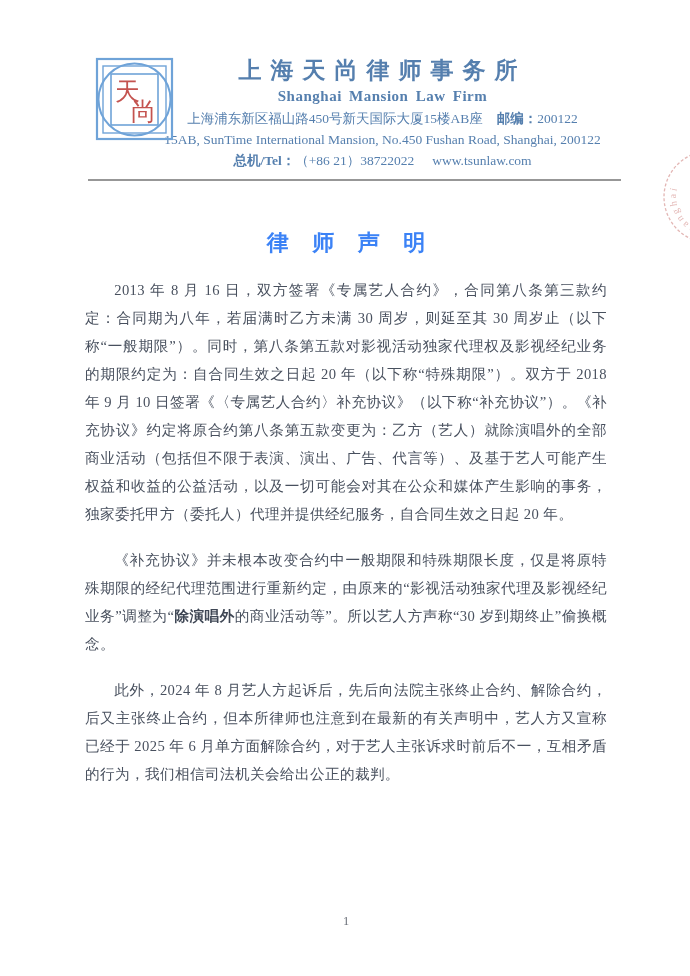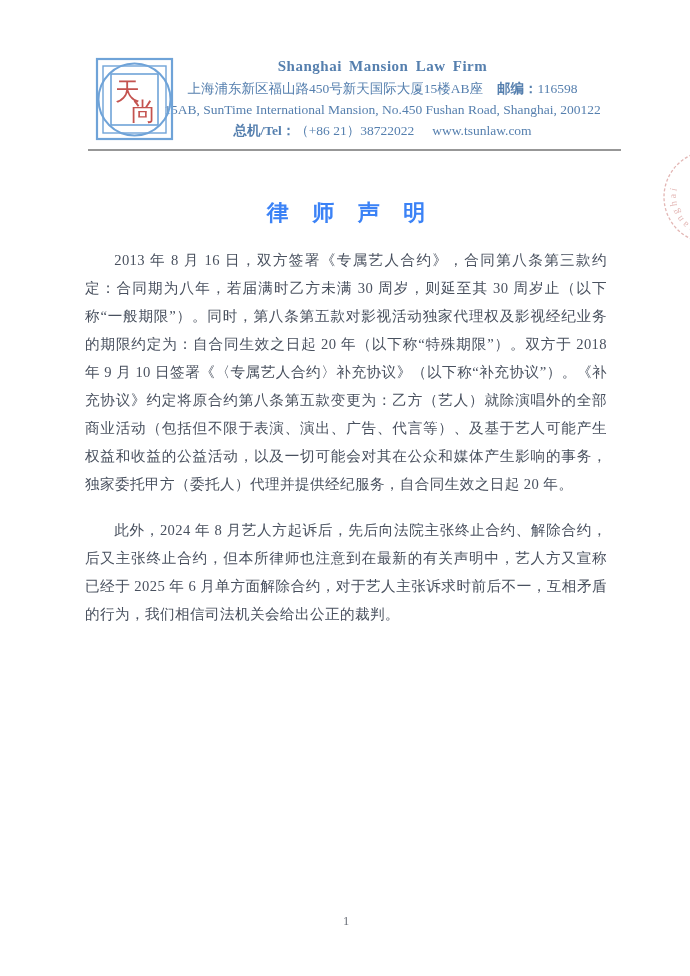--- a/index.html
+++ b/index.html
@@ -126,23 +126,24 @@
         <rect x="2" y="2" width="75" height="80" fill="none" stroke="#6fa3d8" stroke-width="2.2"></rect>
         <rect x="8" y="9" width="63" height="67" fill="none" stroke="#6fa3d8" stroke-width="1.4"></rect>
         <circle cx="39.5" cy="42.5" r="36" fill="none" stroke="#6fa3d8" stroke-width="2"></circle>
         <rect x="16" y="17" width="47" height="51" fill="#ffffff" stroke="#6fa3d8" stroke-width="1.6"></rect>
         <text x="20" y="43" font-size="25" fill="#c4534f" font-family="Liberation Serif, DejaVu Serif, serif">天</text>
         <text x="36" y="63" font-size="25" fill="#c4534f" font-family="Liberation Serif, DejaVu Serif, serif">尚</text>
       </svg>
     </div>
 
     <div class="header-text">
+      <div class="firm-name-cn">上海天尚律师事务所</div>
       <div class="firm-name-en">Shanghai Mansion Law Firm</div>
       <div class="addr-line">
-        <span>上海浦东新区福山路450号新天国际大厦15楼AB座</span><span class="lbl">邮编：</span><span>116598</span>
+        <span>上海浦东新区福山路450号新天国际大厦15楼AB座</span><span class="lbl">邮编：</span><span>200122</span>
       </div>
       <div class="addr-line">15AB, SunTime International Mansion, No.450 Fushan Road, Shanghai, 200122</div>
       <div class="addr-line">
         <span class="lbl-first">总机/Tel：</span><span>（+86 21）38722022</span><span class="website">www.tsunlaw.com</span>
       </div>
     </div>
   </div>
 
   <hr class="header-divider">
 
@@ -159,19 +160,20 @@
   </div>
 
   <div class="content">
 
     <h1 class="doc-title">律 师 声 明</h1>
 
 
 
     <p class="para">2013 年 8 月 16 日，双方签署《专属艺人合约》，合同第八条第三款约定：合同期为八年，若届满时乙方未满 30 周岁，则延至其 30 周岁止（以下称“一般期限”）。同时，第八条第五款对影视活动独家代理权及影视经纪业务的期限约定为：自合同生效之日起 20 年（以下称“特殊期限”）。双方于 2018 年 9 月 10 日签署《〈专属艺人合约〉补充协议》（以下称“补充协议”）。《补充协议》约定将原合约第八条第五款变更为：乙方（艺人）就除演唱外的全部商业活动（包括但不限于表演、演出、广告、代言等）、及基于艺人可能产生权益和收益的公益活动，以及一切可能会对其在公众和媒体产生影响的事务，独家委托甲方（委托人）代理并提供经纪服务，自合同生效之日起 20 年。</p>
 
+    <p class="para"><span>《补充协议》并未根本改变合约中一般期限和特殊期限长度，仅是将原特殊期限的经纪代理范围进行重新约定，由原来的“影视活动独家代理及影视经纪业务”调整为“</span><b>除演唱外</b><span>的商业活动等”。所以艺人方声称“30 岁到期终止”偷换概念。</span></p>
 
     <p class="para">此外，2024 年 8 月艺人方起诉后，先后向法院主张终止合约、解除合约，后又主张终止合约，但本所律师也注意到在最新的有关声明中，艺人方又宣称已经于 2025 年 6 月单方面解除合约，对于艺人主张诉求时前后不一，互相矛盾的行为，我们相信司法机关会给出公正的裁判。</p>
   </div>
 
   <div class="page-number">1</div>
 
 </div>
 
 </body></html>

